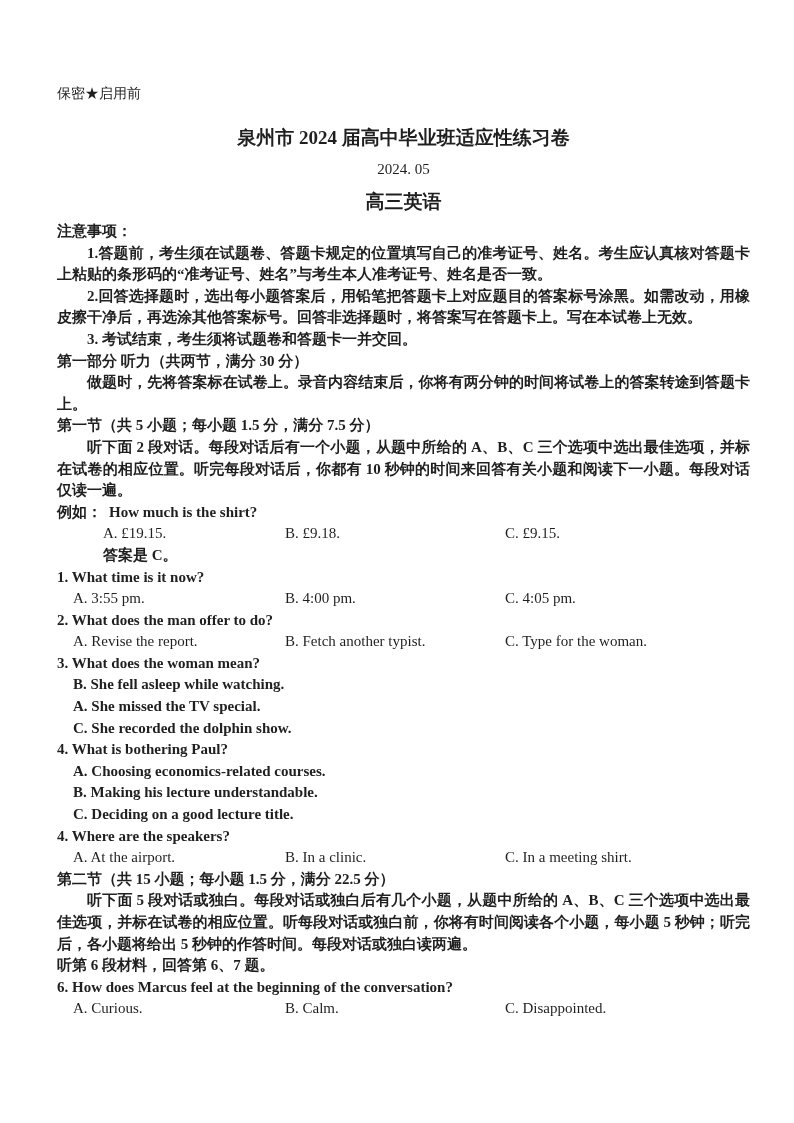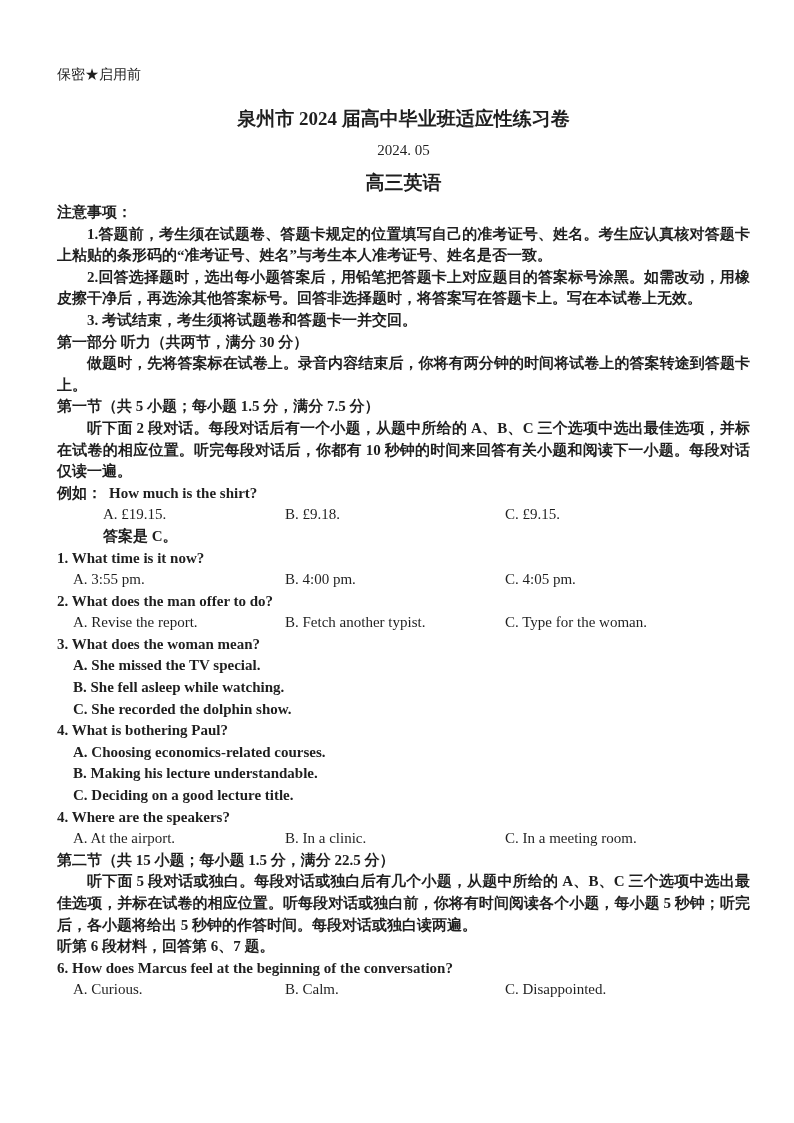--- a/index.html
+++ b/index.html
@@ -5,21 +5,21 @@
   html, body { margin: 0; padding: 0; background: #ffffff; }
   .page {
     width: 794px;
     height: 1123px;
     background: #ffffff;
     color: #1f1f1f;
     font-family: "Liberation Serif", "DejaVu Serif", serif;
     overflow: hidden;
     box-sizing: border-box;
   }
-  .content { padding: 66px 44px 0 57px; }
+  .content { padding: 66px 44px 0 57px; margin-top: 19px; }
 
   .security { font-size: 14px; line-height: 18px; margin: 0; }
   .title    { font-size: 19px; line-height: 26px; margin: 22px 0 0; text-align: center; font-weight: bold; }
   .date     { font-size: 15px; line-height: 20px; margin: 8px 0 0; text-align: center; }
   .subject  { font-size: 19px; line-height: 26px; margin: 10px 0 0; text-align: center; font-weight: bold; }
   .exam-info{ font-size: 15px; line-height: 20px; margin: 6px 0 0; text-align: center; }
 
   .body { margin-top: 6px; font-size: 15px; line-height: 21.6px; }
   .body p { margin: 0; font-weight: bold; }
 
@@ -78,34 +78,34 @@
       </div>
 
       <p>2. What does the man offer to do?</p>
       <div class="opts">
         <span class="opt-a">A. Revise the report.</span>
         <span class="opt-b">B. Fetch another typist.</span>
         <span class="opt-c">C. Type for the woman.</span>
       </div>
 
       <p>3. What does the woman mean?</p>
+      <p class="stack-opt">B. She fell asleep while watching.</p>
       <p class="stack-opt">A. She missed the TV special.</p>
-      <p class="stack-opt">B. She fell asleep while watching.</p>
       <p class="stack-opt">C. She recorded the dolphin show.</p>
 
       <p>4. What is bothering Paul?</p>
       <p class="stack-opt">A. Choosing economics-related courses.</p>
       <p class="stack-opt">B. Making his lecture understandable.</p>
       <p class="stack-opt">C. Deciding on a good lecture title.</p>
 
       <p>4. Where are the speakers?</p>
       <div class="opts">
         <span class="opt-a">A. At the airport.</span>
         <span class="opt-b">B. In a clinic.</span>
-        <span class="opt-c">C. In a meeting room.</span>
+        <span class="opt-c">C. In a meeting shirt.</span>
       </div>
 
       <p>第二节（共 15 小题；每小题 1.5 分，满分 22.5 分）</p>
       <p class="indent">听下面 5 段对话或独白。每段对话或独白后有几个小题，从题中所给的 A、B、C 三个选项中选出最佳选项，并标在试卷的相应位置。听每段对话或独白前，你将有时间阅读各个小题，每小题 5 秒钟；听完后，各小题将给出 5 秒钟的作答时间。每段对话或独白读两遍。</p>
       <p>听第 6 段材料，回答第 6、7 题。</p>
 
       <p>6. How does Marcus feel at the beginning of the conversation?</p>
       <div class="opts">
         <span class="opt-a">A. Curious.</span>
         <span class="opt-b">B. Calm.</span>

